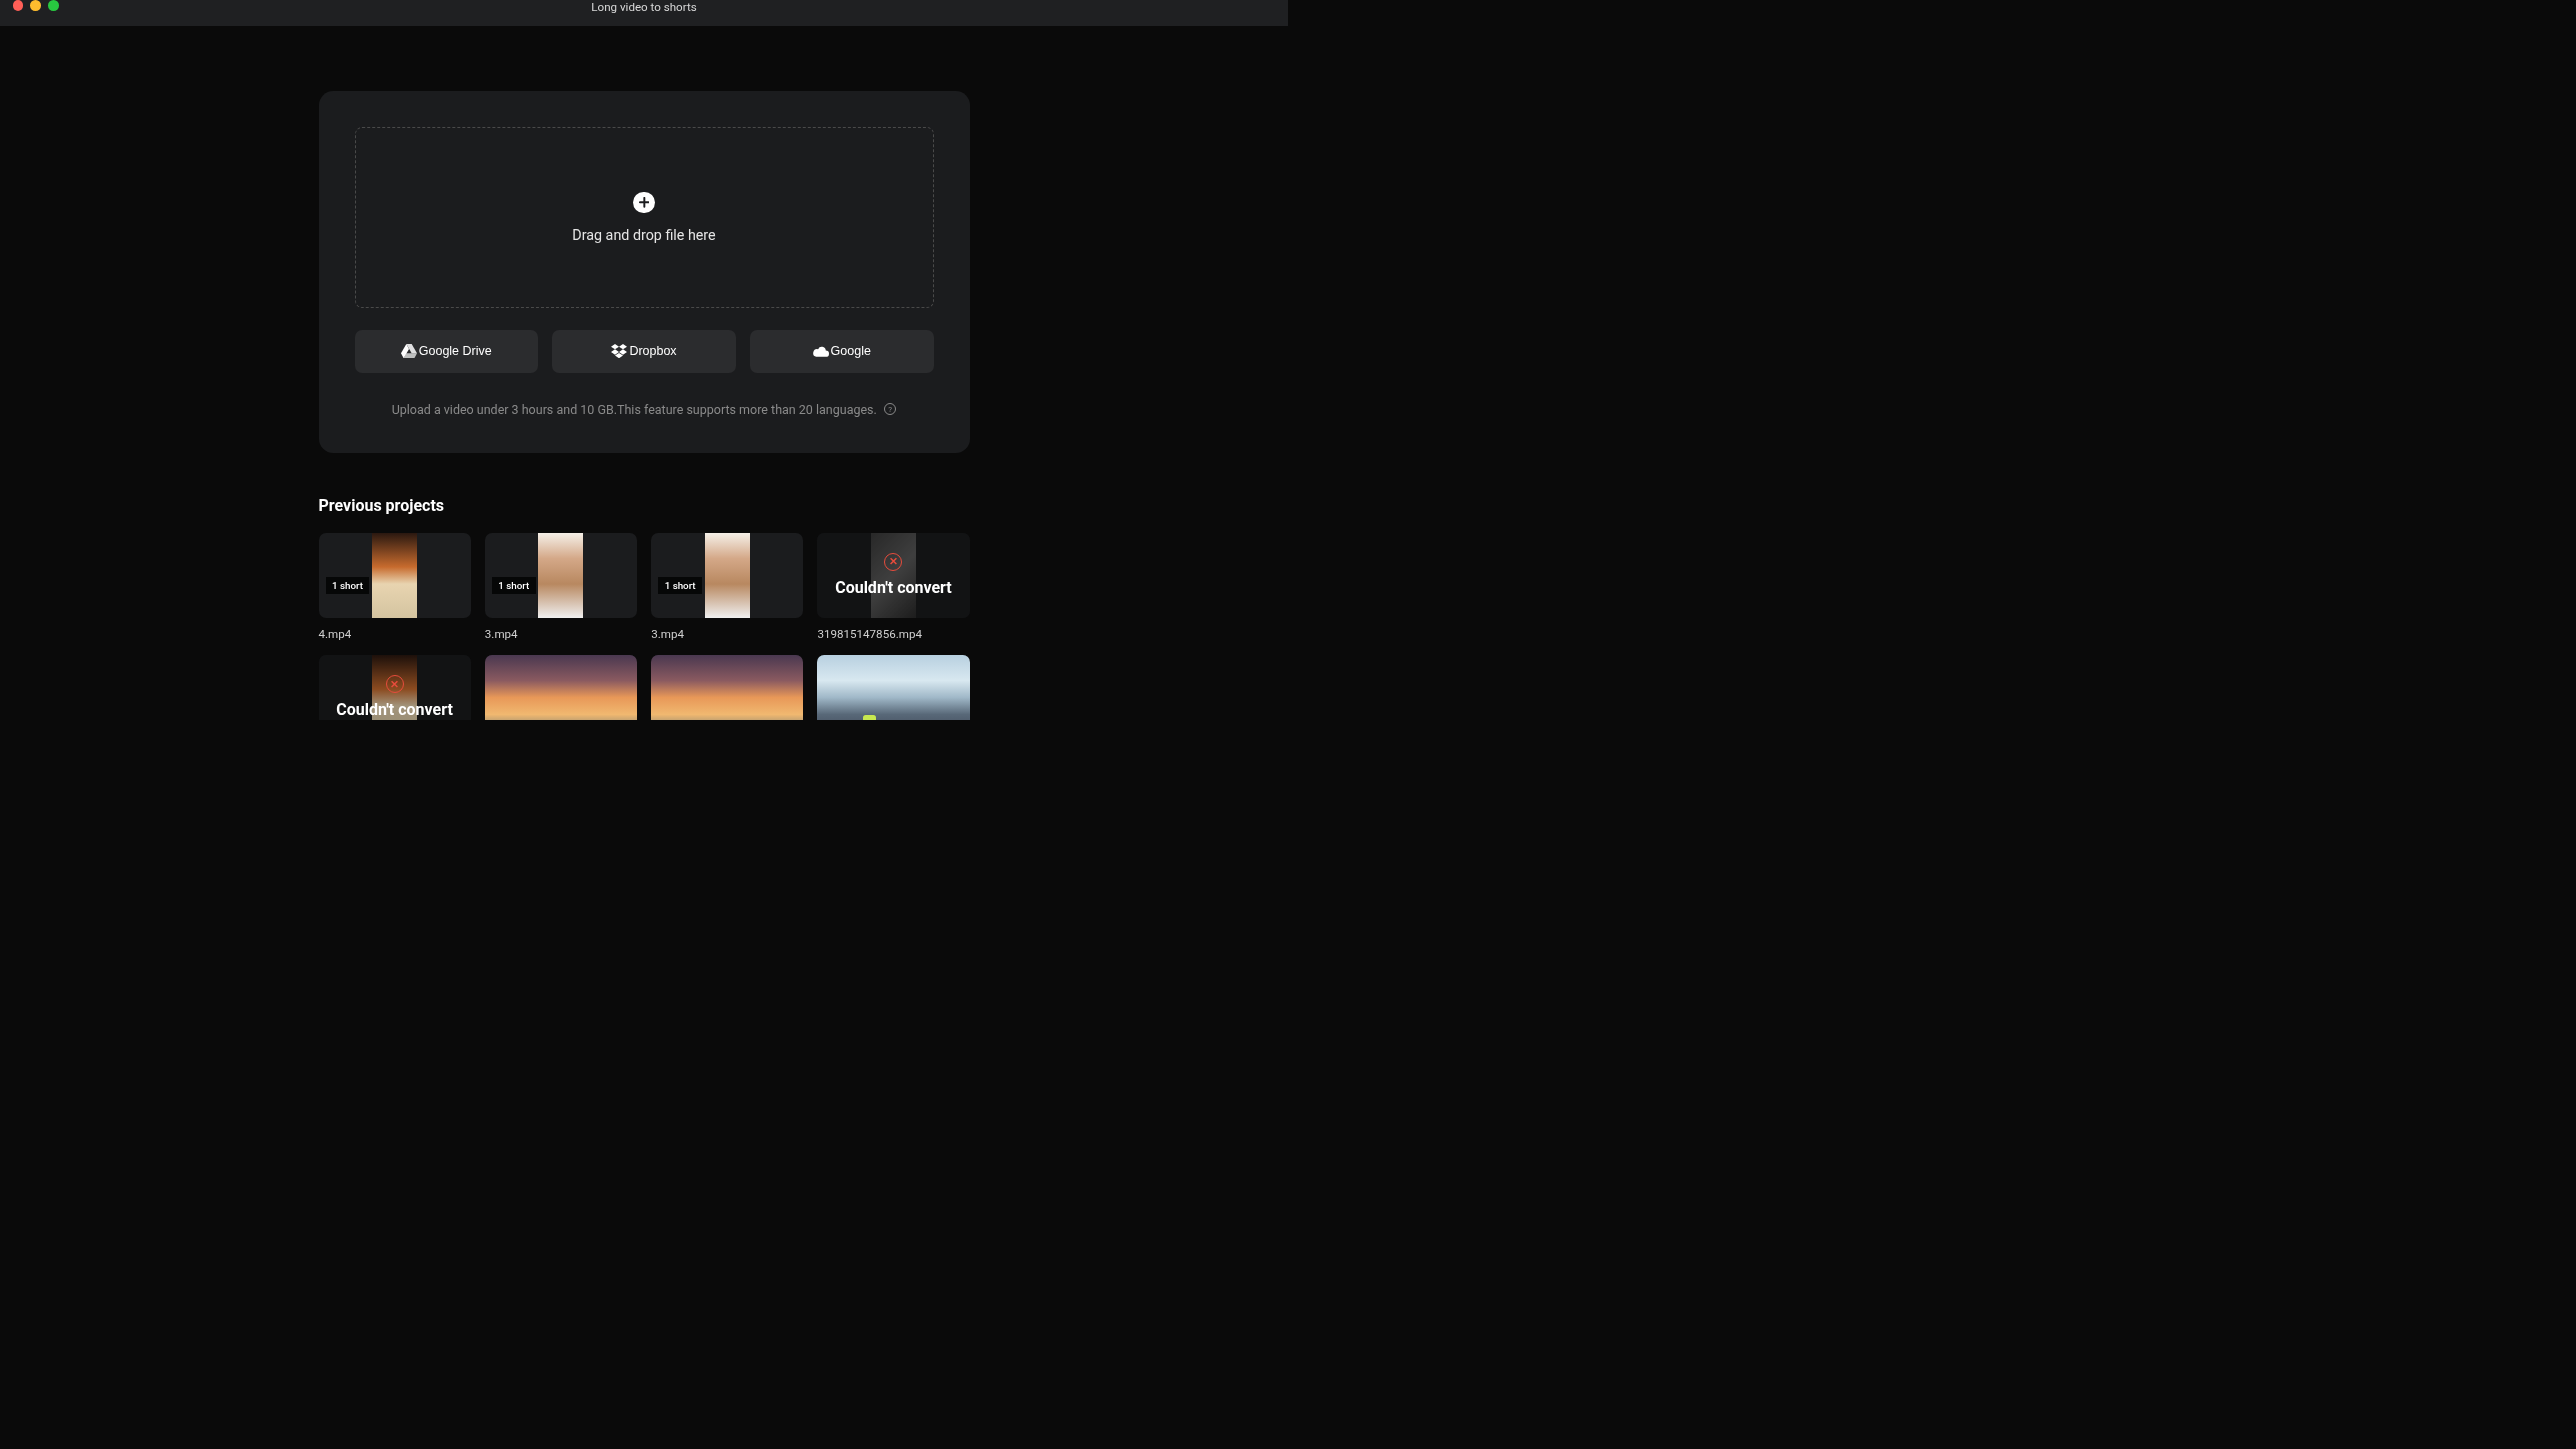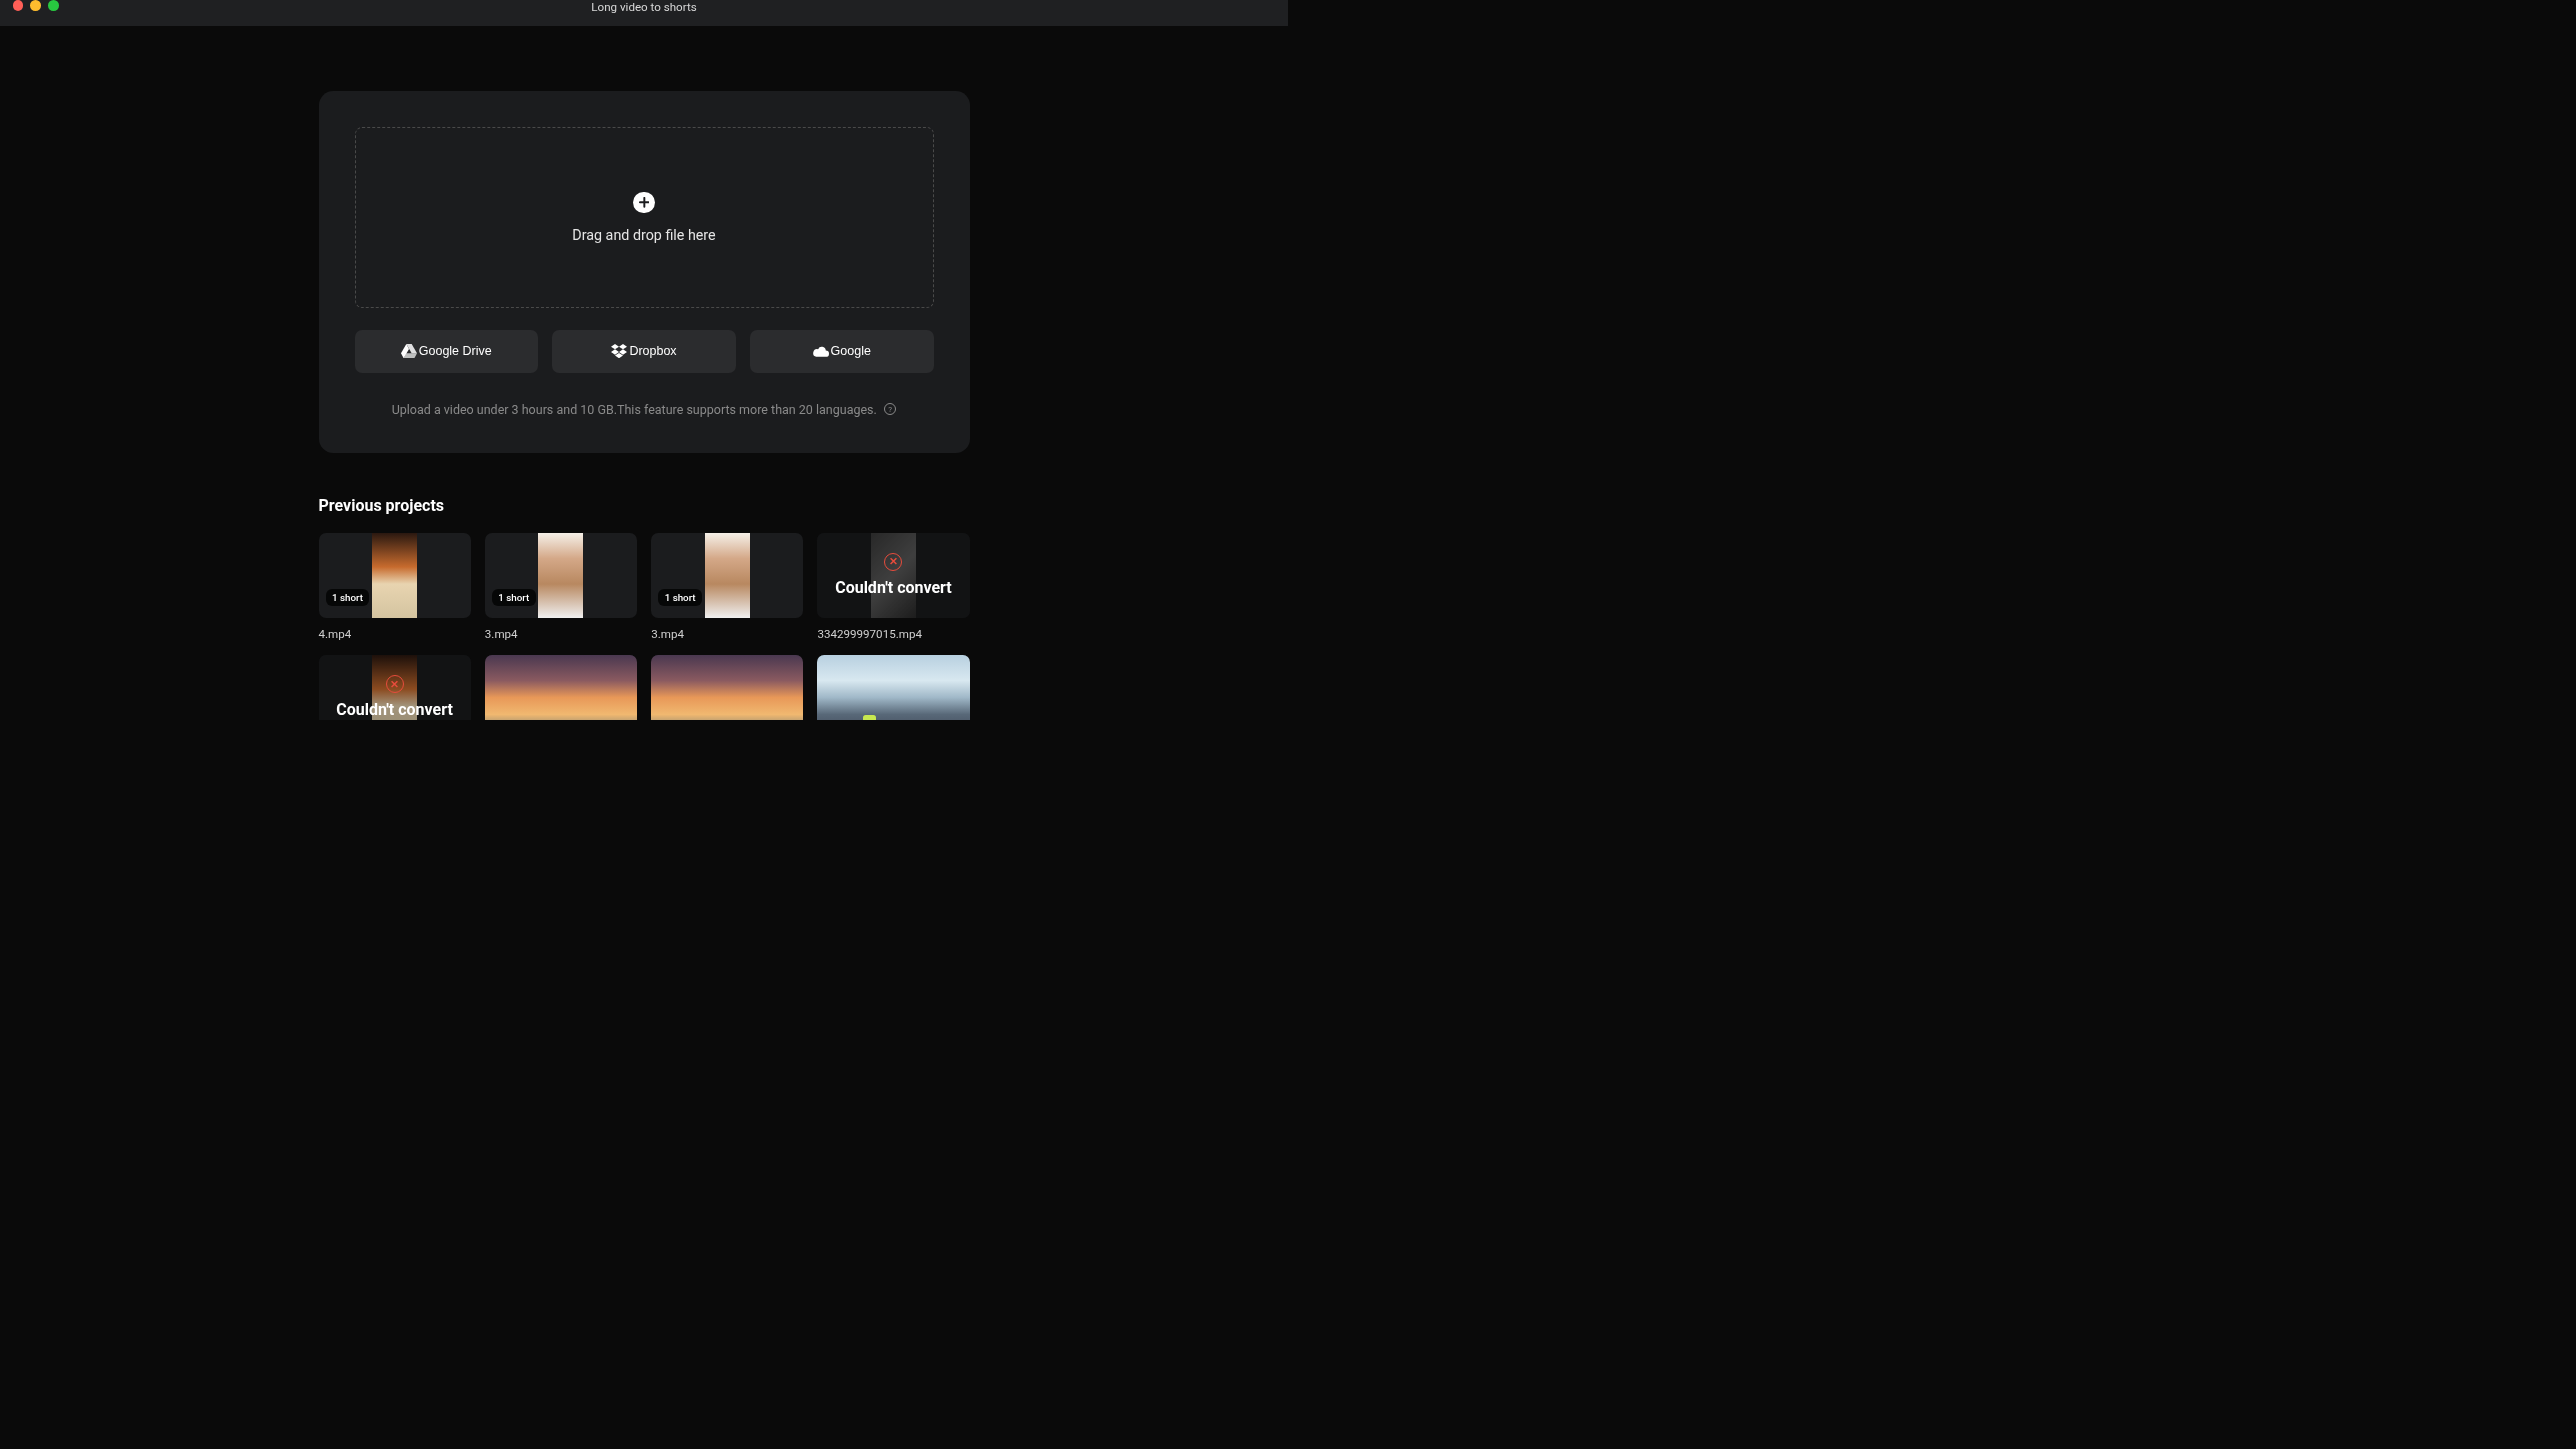--- a/index.html
+++ b/index.html
@@ -198,27 +198,27 @@
     }
 
     .thumb-image-full {
       width: 100%;
       height: 100%;
       position: relative;
     }
 
     .badge {
       position: absolute;
-      bottom: 12px;
+      bottom: 24px;
       left: 7.2px;
       background: rgba(0,0,0,0.75);
       color: #ffffff;
       font-size: 9.8px;
       padding: 2.7px 6.3px;
-      border-radius: 6px;
+      border-radius: 0;
       font-weight: 500;
     }
 
     .error-overlay {
       position: absolute;
       inset: 0;
       display: flex;
       flex-direction: column;
       align-items: center;
       justify-content: center;
@@ -373,21 +373,21 @@
       </div>
 
       <div class="project-card">
         <div class="project-thumb">
           <div class="thumb-image-portrait thumb-gray"></div>
           <div class="error-overlay">
             <div class="error-icon">✕</div>
             <div class="error-text">Couldn't convert</div>
           </div>
         </div>
-        <div class="project-name">334299997015.mp4</div>
+        <div class="project-name">319815147856.mp4</div>
       </div>
 
       <div class="project-card">
         <div class="project-thumb">
           <div class="thumb-image-portrait thumb-cake"></div>
           <div class="error-overlay">
             <div class="error-icon">✕</div>
             <div class="error-text">Couldn't convert</div>
           </div>
         </div>

